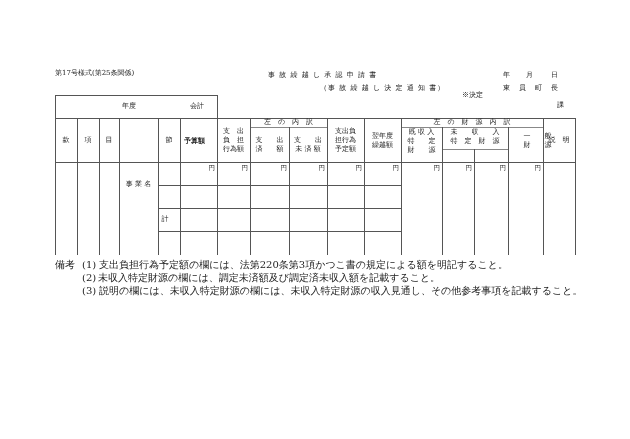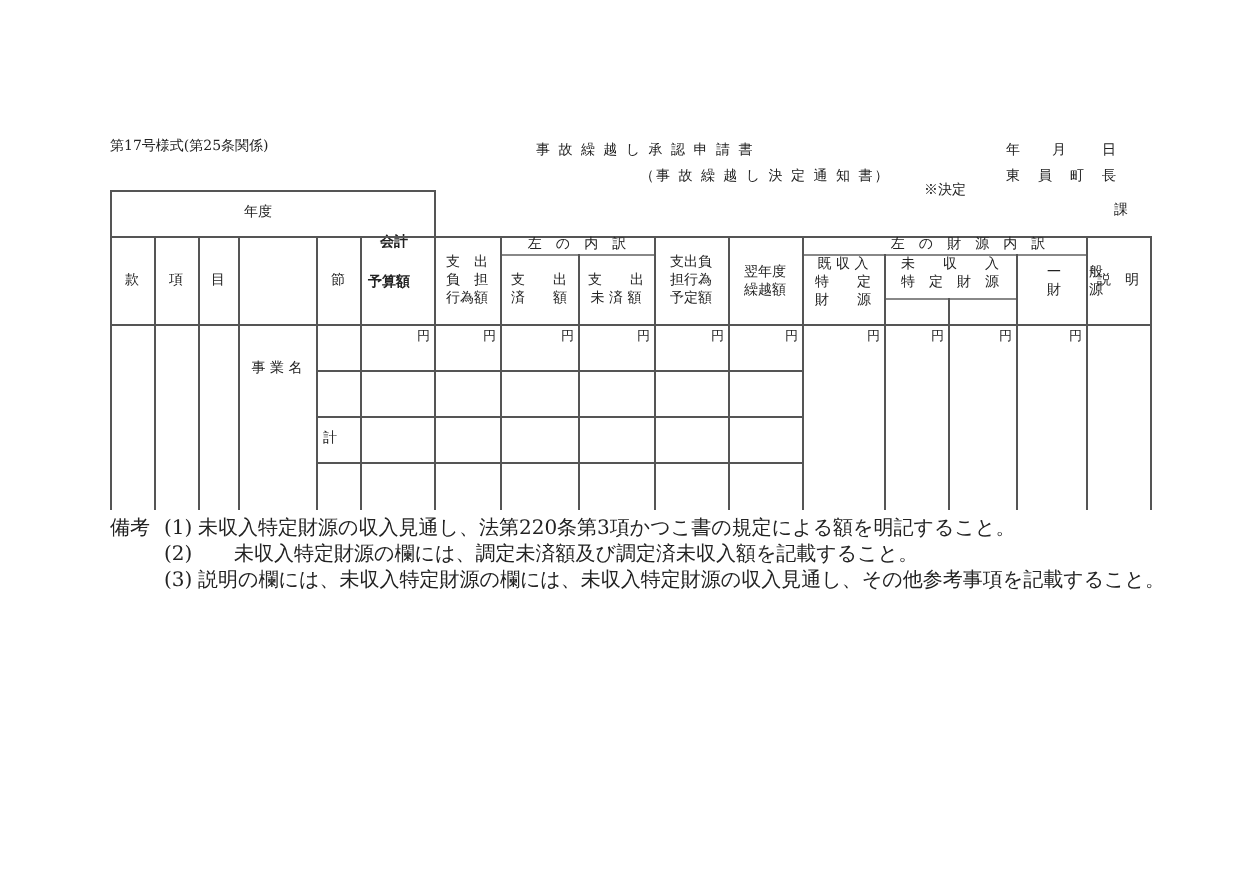--- a/index.html
+++ b/index.html
@@ -25,21 +25,21 @@
 <div class="abs t" style="left:526px;top:71px;">月</div>
 <div class="abs t" style="left:551px;top:71px;">日</div>
 <div class="abs t" style="left:503px;top:84px;letter-spacing:1px;">東　員　町　長</div>
 <div class="abs t" style="left:557px;top:101px;">課</div>
 
 <div>
   <div class="ln h" style="left:55px;top:95px;width:163px;"></div>
   <div class="ln v" style="left:55px;top:95px;height:160px;"></div>
   <div class="ln v" style="left:217px;top:95px;height:24px;"></div>
   <div class="cell-text" style="left:122px;top:102px;">年度</div>
-  <div class="cell-text" style="left:190px;top:116px;font-weight:bold;">会計</div>
+  <div class="cell-text" style="left:190px;top:102px;">会計</div>
 </div>
 
 <div class="ln h" style="left:55px;top:118px;width:521px;"></div>
 <div class="ln h" style="left:250px;top:127px;width:77px;background:#888;"></div>
 <div class="ln h" style="left:401px;top:127px;width:142px;background:#888;"></div>
 <div class="ln h" style="left:442px;top:149px;width:66px;background:#888;"></div>
 <div class="ln h" style="left:55px;top:162px;width:521px;"></div>
 <div class="ln h" style="left:158px;top:185px;width:243px;"></div>
 <div class="ln h" style="left:158px;top:208px;width:243px;"></div>
 <div class="ln h" style="left:158px;top:231px;width:243px;"></div>
@@ -85,21 +85,21 @@
 </div>
 <div class="cell-text" style="left:327px;width:37px;top:127px;">
   <div>支出負</div>
   <div>担行為</div>
   <div>予定額</div>
 </div>
 <div class="cell-text" style="left:364px;width:37px;top:132px;">
   <div>翌年度</div>
   <div>繰越額</div>
 </div>
-<div class="cell-text" style="left:401px;width:142px;top:118px;padding-left:12px;">左　の　財　源　内　訳</div>
+<div class="cell-text" style="left:401px;width:142px;top:118px;">左　の　財　源　内　訳</div>
 <div class="cell-text" style="left:401px;width:41px;top:128px;">
   <div>既 収 入</div>
   <div>特　　定</div>
   <div>財　　源</div>
 </div>
 <div class="cell-text" style="left:442px;width:66px;top:128px;">
   <div>未　　収　　入</div>
   <div>特　定　財　源</div>
 </div>
 <div class="cell-text" style="left:508px;width:35px;top:132px;padding-left:12px;">
@@ -122,17 +122,17 @@
 <div class="cell-text" style="left:158px;width:14px;top:215px;">計</div>
 
 <div class="abs" style="left:56px;top:163px;width:21px;height:92px;"></div>
 <div class="abs" style="left:78px;top:163px;width:21px;height:92px;"></div>
 <div class="abs" style="left:100px;top:163px;width:19px;height:92px;"></div>
 <div class="abs" style="left:120px;top:163px;width:38px;height:92px;"></div>
 <div class="abs" style="left:544px;top:163px;width:31px;height:92px;"></div>
 
 <div class="note" style="left:55px;top:260px;">備考</div>
 <div class="note" style="left:82px;top:260px;">(1)</div>
-<div class="note" style="left:99px;top:260px;">未収入特定財源の収入見通し、法第220条第3項かつこ書の規定による額を明記すること。</div>
+<div class="note" style="left:99px;top:260px;">支出負担行為予定額の欄には、法第220条第3項かつこ書の規定による額を明記すること。</div>
 <div class="note" style="left:82px;top:273px;">(2)</div>
-<div class="note" style="left:117px;top:273px;">未収入特定財源の欄には、調定未済額及び調定済未収入額を記載すること。</div>
+<div class="note" style="left:98px;top:273px;">未収入特定財源の欄には、調定未済額及び調定済未収入額を記載すること。</div>
 <div class="note" style="left:82px;top:286px;">(3)</div>
 <div class="note" style="left:99px;top:286px;">説明の欄には、未収入特定財源の欄には、未収入特定財源の収入見通し、その他参考事項を記載すること。</div>
 
 </body></html>

